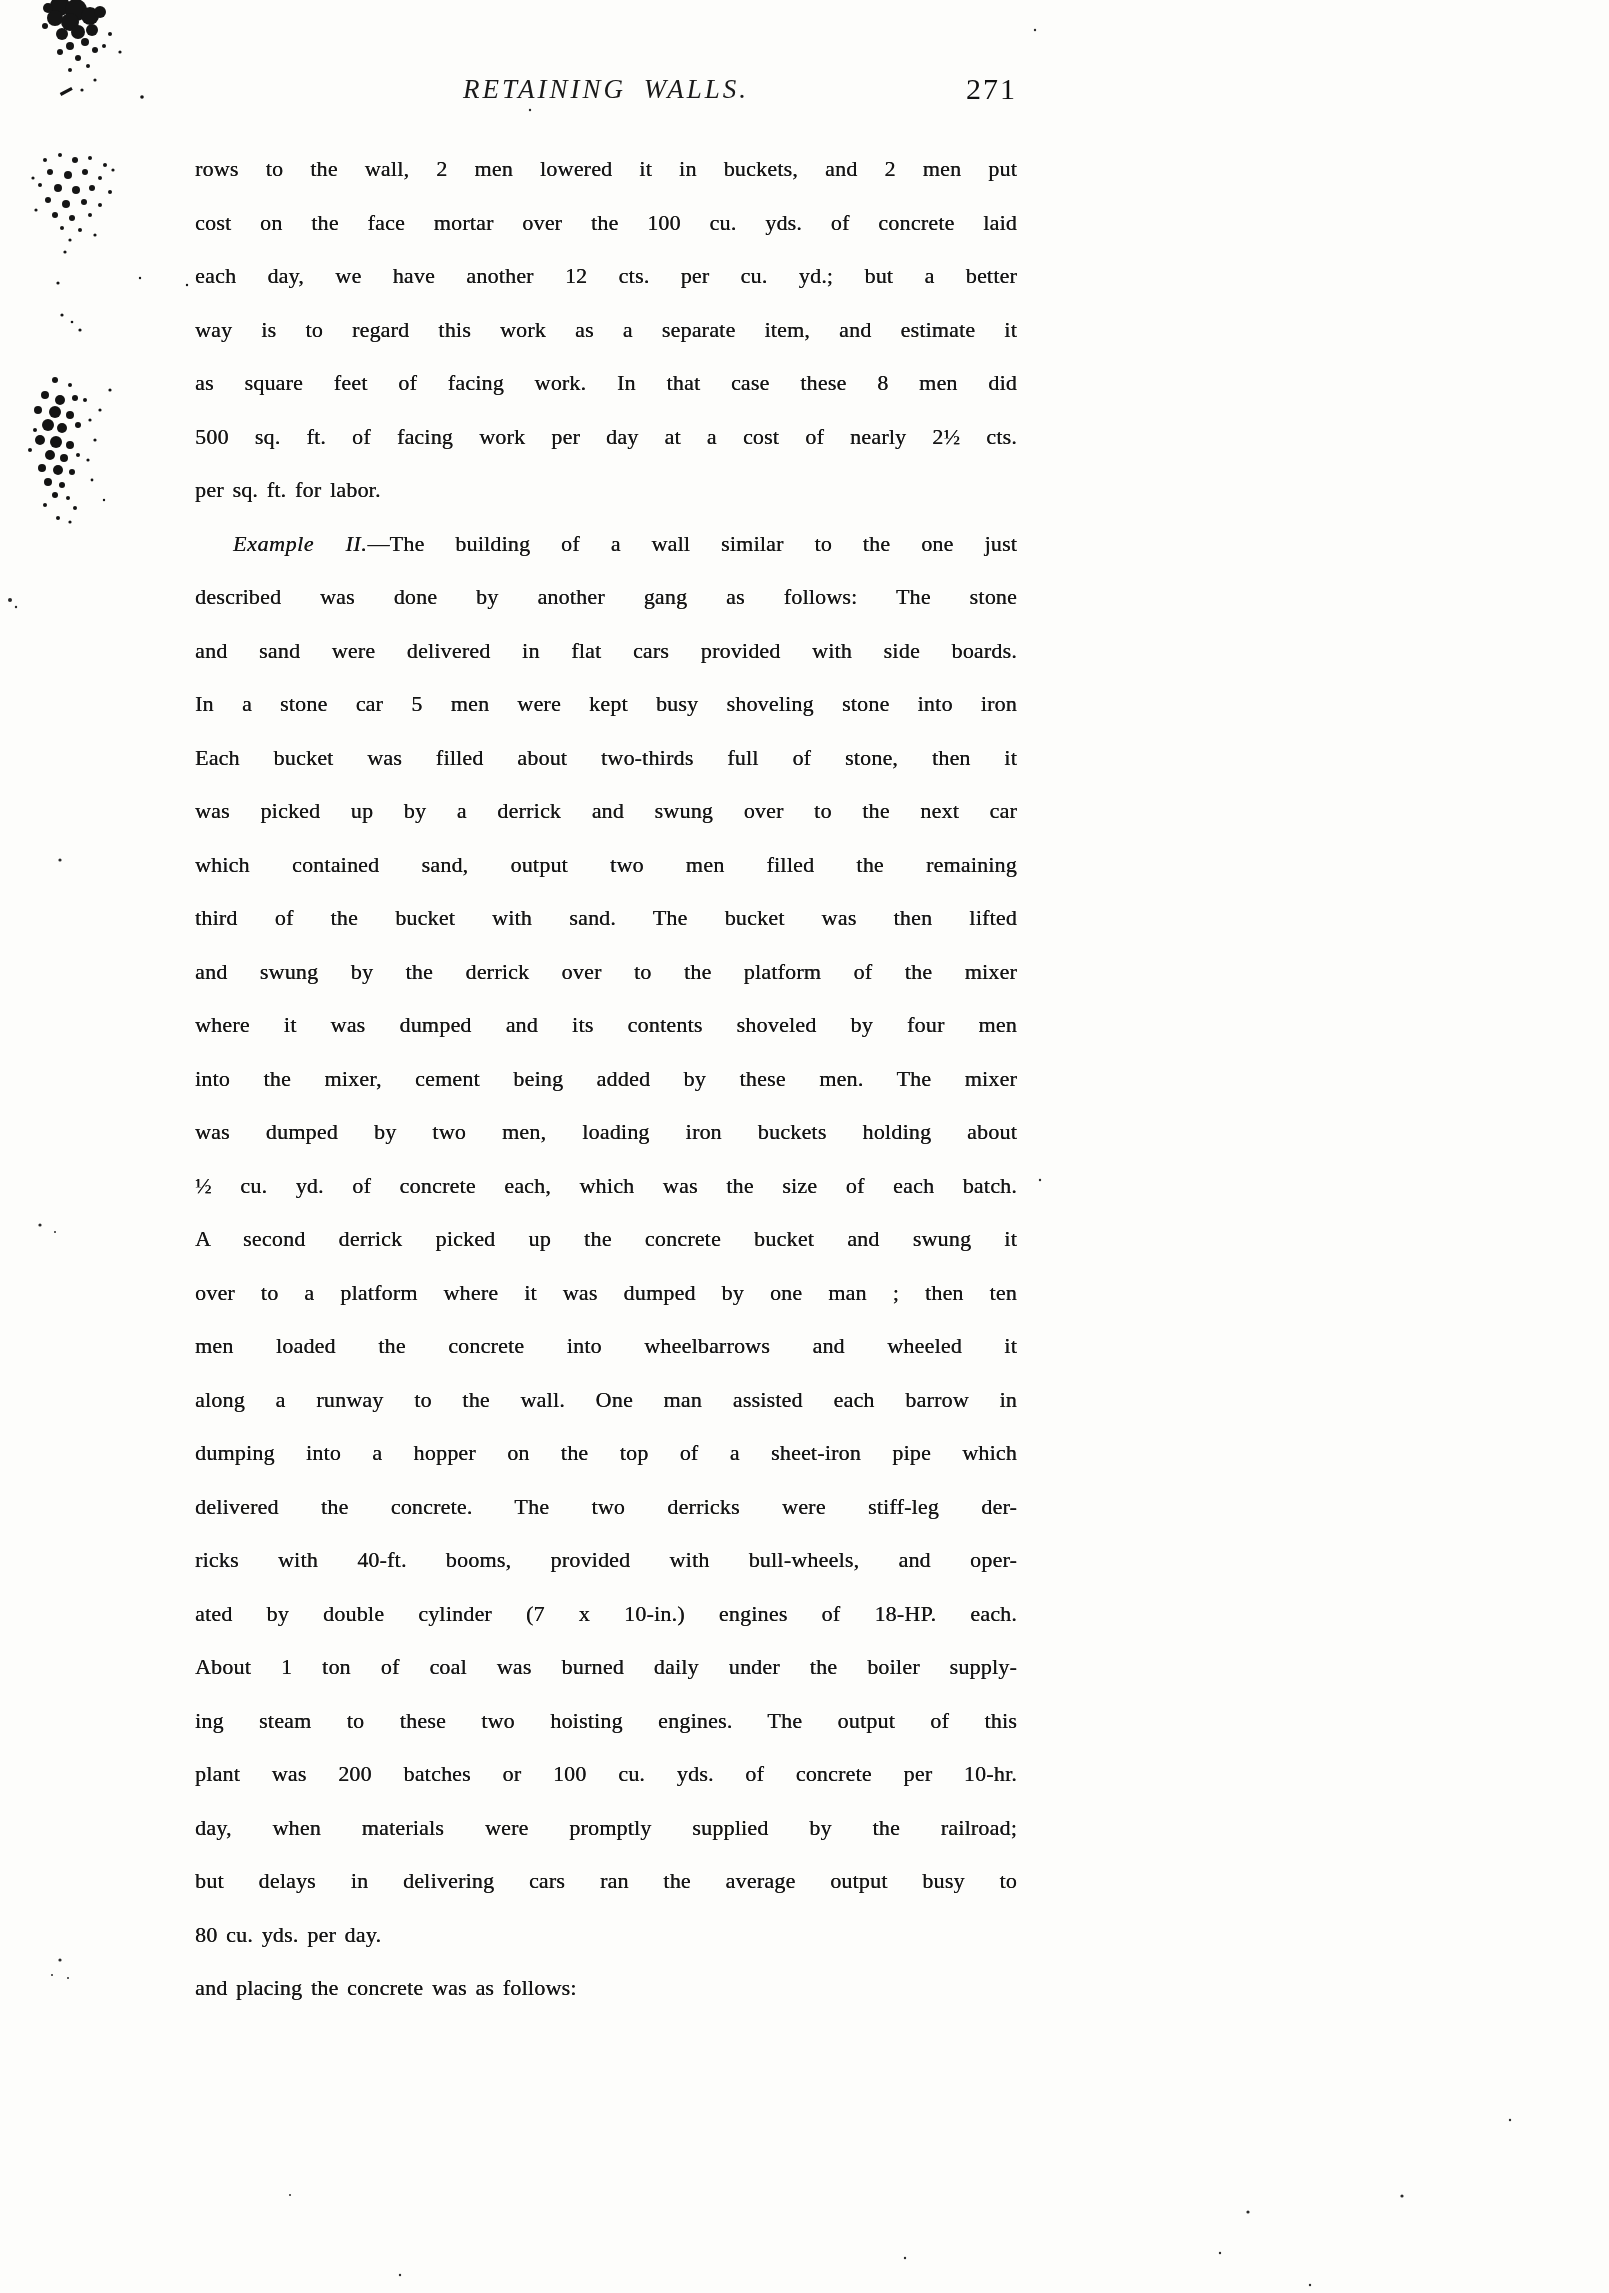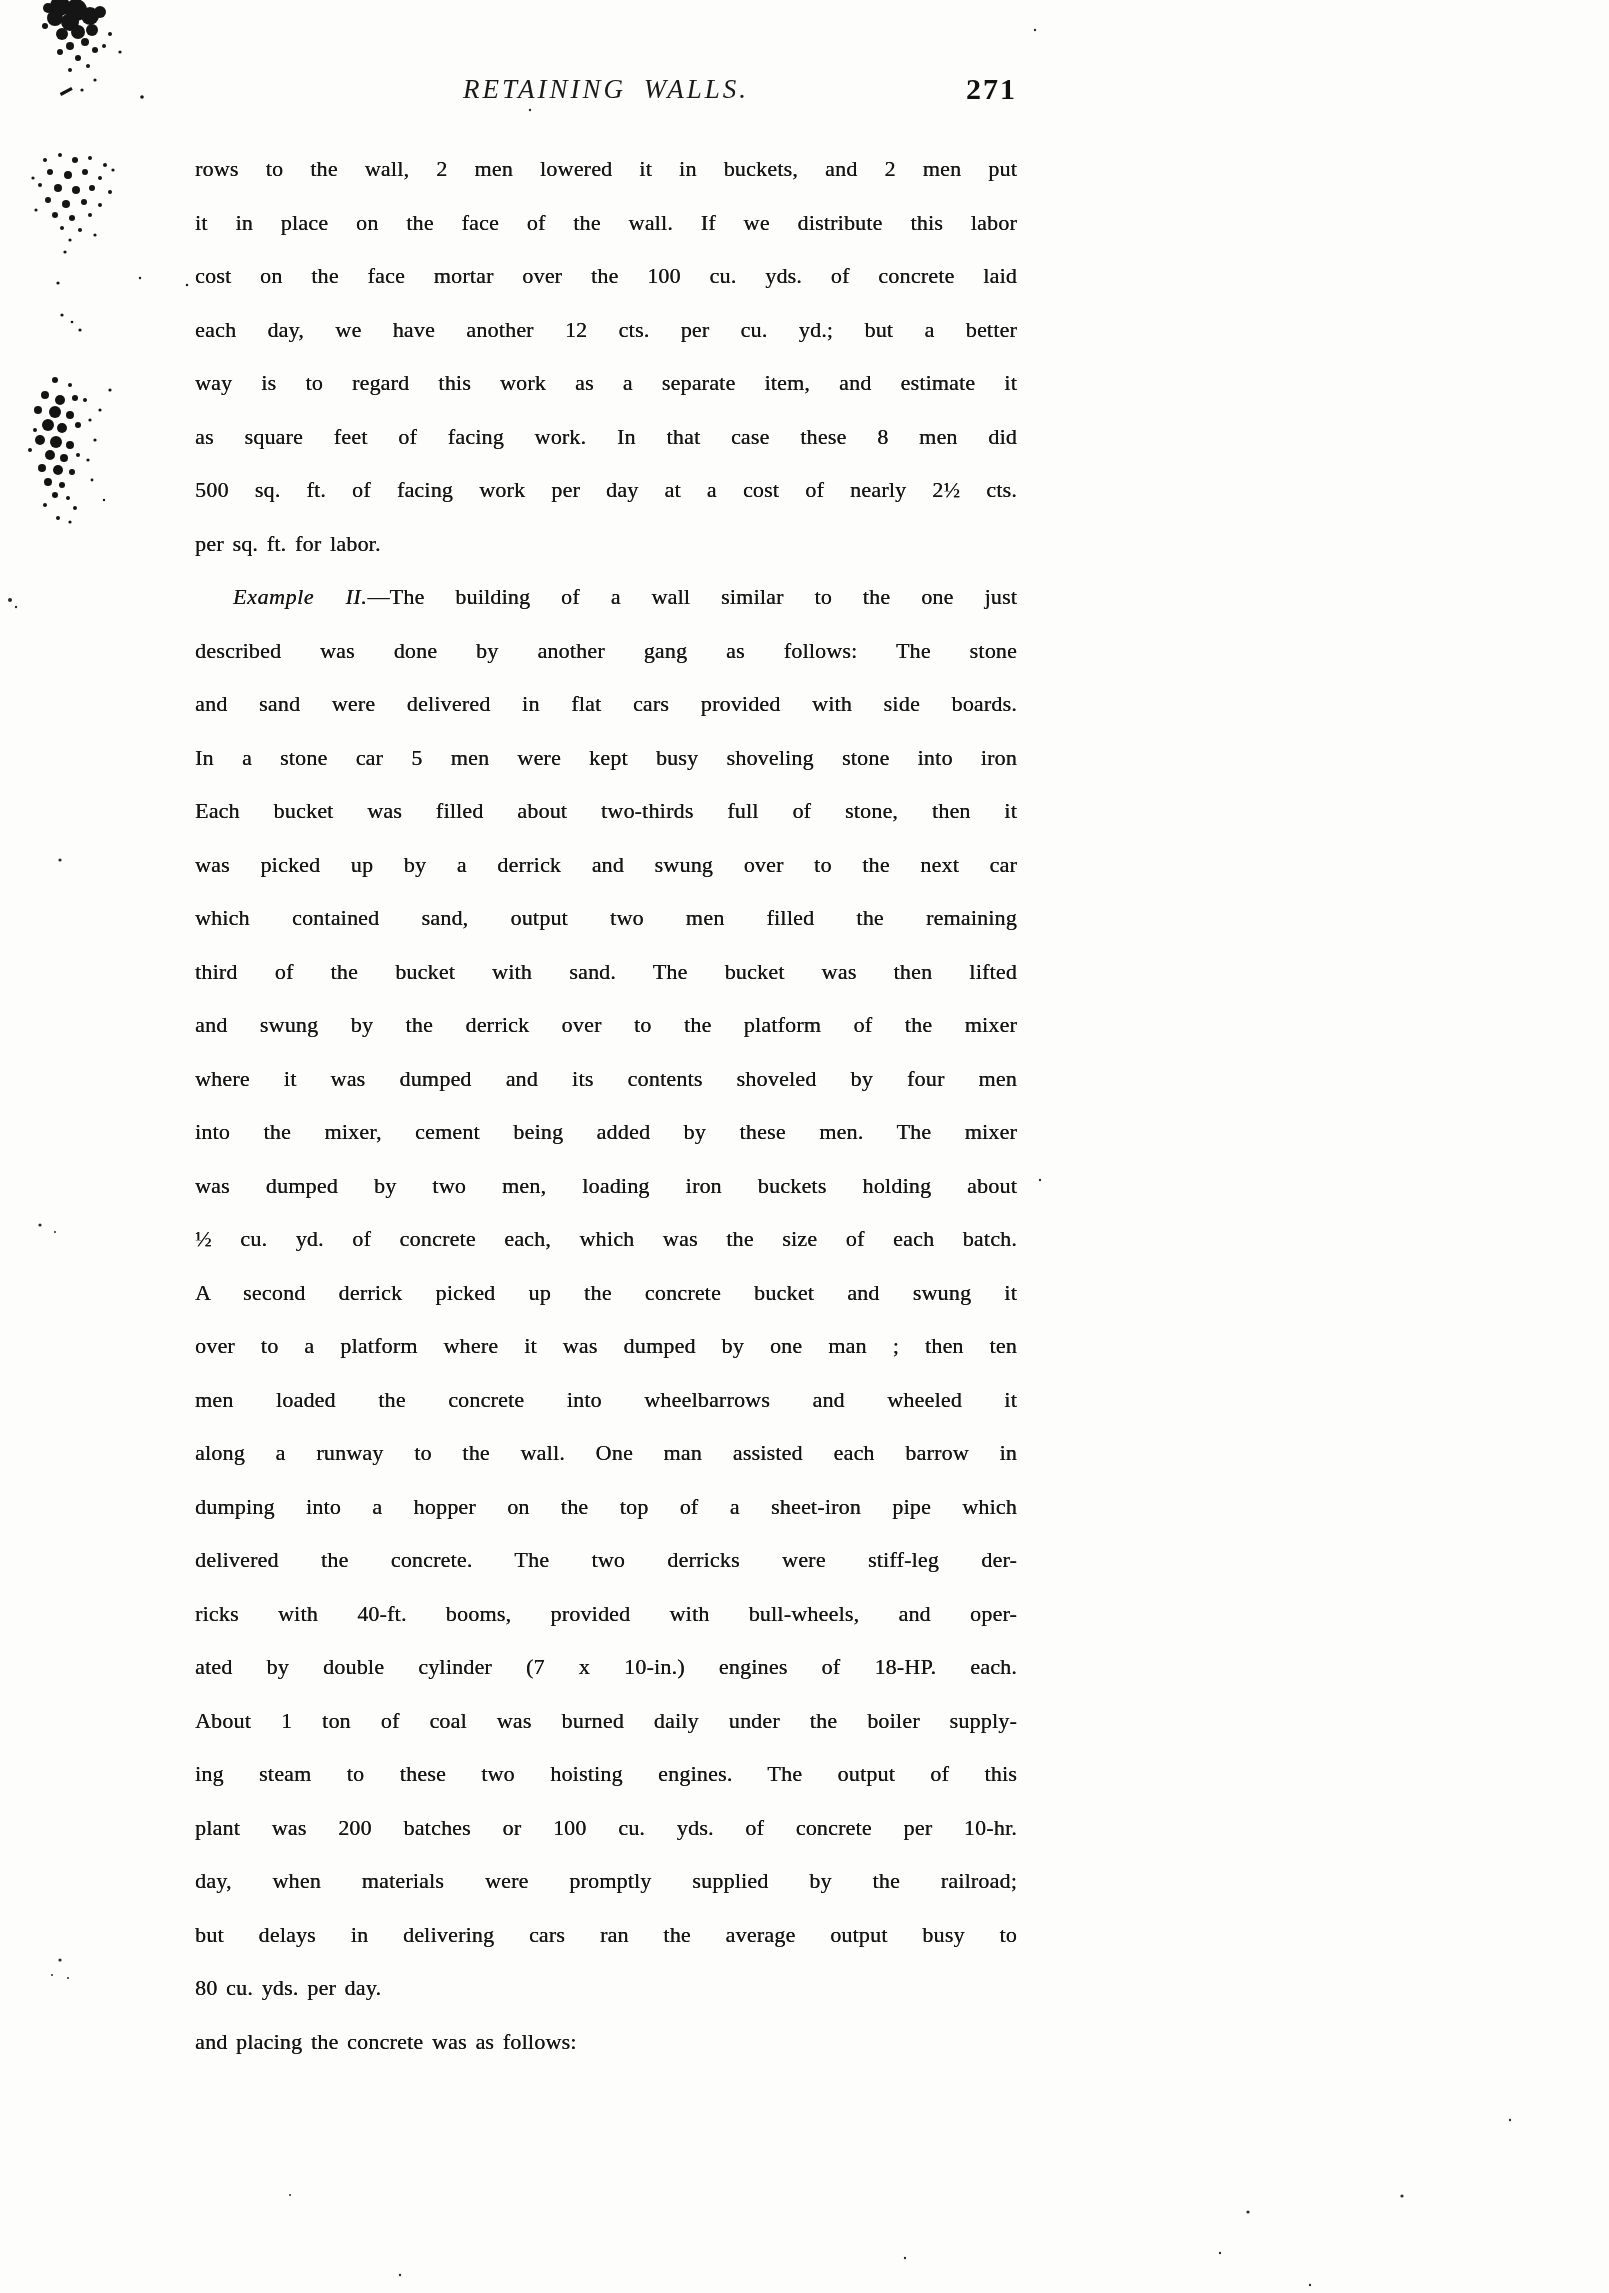--- a/index.html
+++ b/index.html
@@ -31,21 +31,21 @@
     font-style: italic;
     font-size: 27px;
     letter-spacing: 3px;
     word-spacing: 8px;
     color: #1a1a1a;
   }
   .page-number {
     position: absolute;
     right: 0;
     top: -2px;
-    font-weight: bold;
+    font-weight: normal;
     font-size: 30px;
     letter-spacing: 2px;
     color: #111;
   }
   .body-text {
     position: absolute;
     top: 142px;
     left: 195px;
     width: 822px;
     font-size: 22px;
@@ -210,21 +210,20 @@
     </g>
   </svg>
 
   <div class="running-head">
     <span class="head-title">RETAINING WALLS.</span>
     <span class="page-number">271</span>
   </div>
 
   <div class="body-text">
       <div class="line">rows to the wall, 2 men lowered it in buckets, and 2 men put</div>
-      <div class="line">it in place on the face of the wall.  If we distribute this labor</div>
       <div class="line">cost on the face mortar over the 100 cu. yds. of concrete laid</div>
       <div class="line">each day, we have another 12 cts. per cu. yd.; but a better</div>
       <div class="line">way is to regard this work as a separate item, and estimate it</div>
       <div class="line">as square feet of facing work.  In that case these 8 men did</div>
       <div class="line">500 sq. ft. of facing work per day at a cost of nearly 2½ cts.</div>
       <div class="line last">per sq. ft. for labor.</div>
       <div class="line indent"><i>Example II.</i>—The building of a wall similar to the one just</div>
       <div class="line">described was done by another gang as follows:  The stone</div>
       <div class="line">and sand were delivered in flat cars provided with side boards.</div>
       <div class="line">In a stone car 5 men were kept busy shoveling stone into iron</div>

